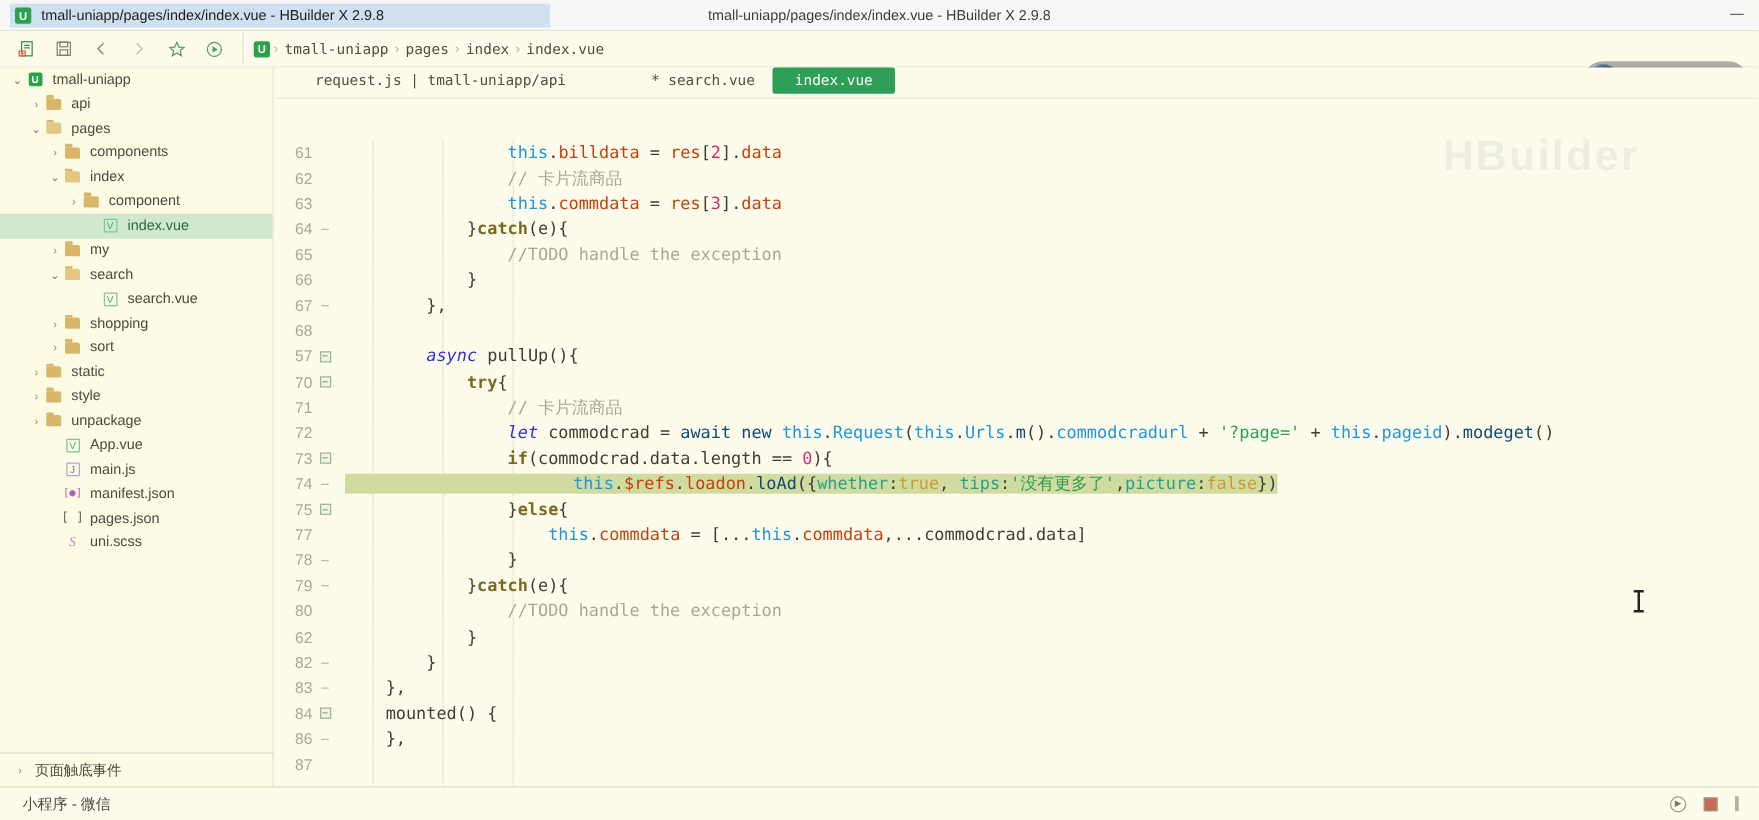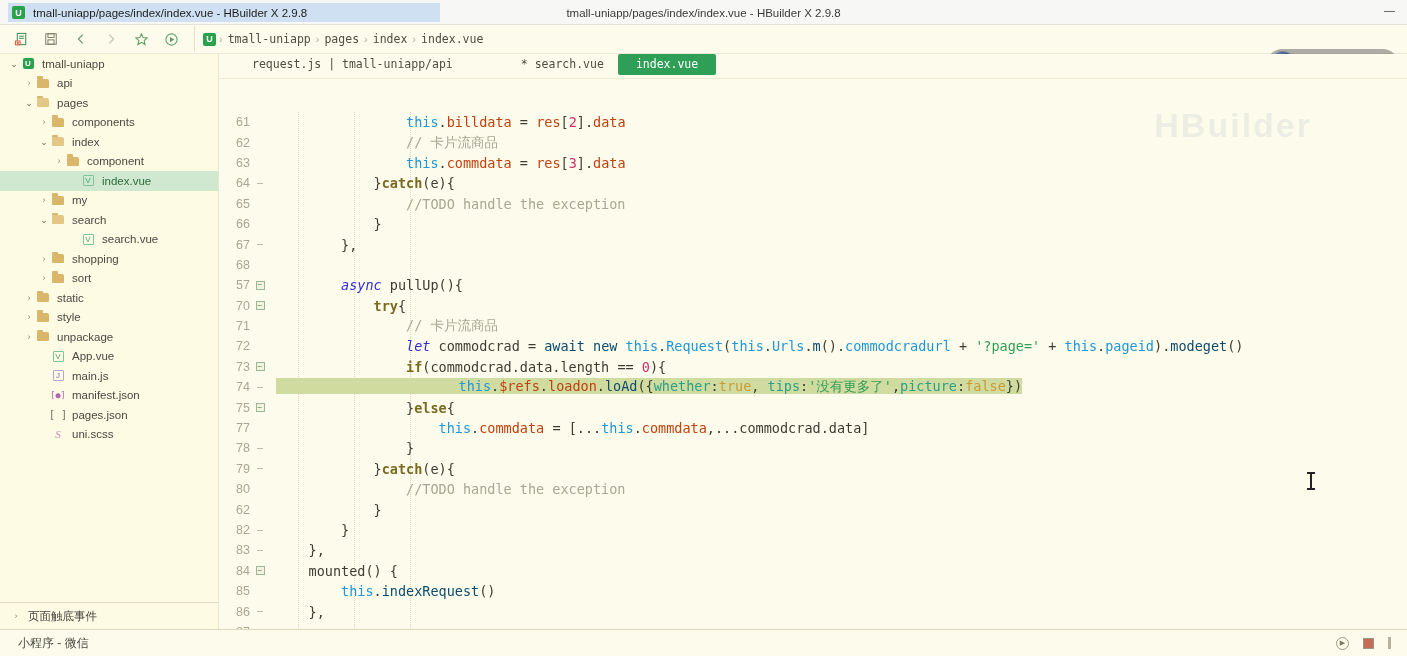--- a/index.html
+++ b/index.html
@@ -548,21 +548,20 @@
           <div class="code-row"><span class="gutter-num">74</span><span class="fold"><span class="fold-dash"></span></span><span class="code-text"><span class="hl-sel"><span class="op">                    </span><span class="this">this</span><span class="op">.</span><span class="id">$refs</span><span class="op">.</span><span class="id">loadon</span><span class="op">.</span><span class="fn">loAd</span><span class="op">({</span><span class="key">whether</span><span class="op">:</span><span class="bool">true</span><span class="op">, </span><span class="key">tips</span><span class="op">:</span><span class="str">'没有更多了'</span><span class="op">,</span><span class="key">picture</span><span class="op">:</span><span class="bool">false</span><span class="op">})</span></span></span></div>
           <div class="code-row"><span class="gutter-num">75</span><span class="fold"><span class="fold-box">−</span></span><span class="code-text"><span><span class="op">                }</span><span class="kw2">else</span><span class="op">{</span></span></span></div>
           <div class="code-row"><span class="gutter-num">77</span><span class="fold"></span><span class="code-text"><span><span class="op">                    </span><span class="this">this</span><span class="op">.</span><span class="id">commdata</span><span class="op"> = [...</span><span class="this">this</span><span class="op">.</span><span class="id">commdata</span><span class="op">,...commodcrad.data]</span></span></span></div>
           <div class="code-row"><span class="gutter-num">78</span><span class="fold"><span class="fold-dash"></span></span><span class="code-text"><span><span class="op">                }</span></span></span></div>
           <div class="code-row"><span class="gutter-num">79</span><span class="fold"><span class="fold-dash"></span></span><span class="code-text"><span><span class="op">            }</span><span class="kw2">catch</span><span class="op">(e){</span></span></span></div>
           <div class="code-row"><span class="gutter-num">80</span><span class="fold"></span><span class="code-text"><span><span class="cmt">                //TODO handle the exception</span></span></span></div>
           <div class="code-row"><span class="gutter-num">62</span><span class="fold"></span><span class="code-text"><span><span class="op">            }</span></span></span></div>
           <div class="code-row"><span class="gutter-num">82</span><span class="fold"><span class="fold-dash"></span></span><span class="code-text"><span><span class="op">        }</span></span></span></div>
           <div class="code-row"><span class="gutter-num">83</span><span class="fold"><span class="fold-dash"></span></span><span class="code-text"><span><span class="op">    },</span></span></span></div>
           <div class="code-row"><span class="gutter-num">84</span><span class="fold"><span class="fold-box">−</span></span><span class="code-text"><span><span class="op">    mounted() {</span></span></span></div>
-          <div class="code-row"><span class="gutter-num">85</span><span class="fold"></span><span class="code-text"><span><span class="op">        </span><span class="this">this</span><span class="op">.</span><span class="fn">indexRequest</span><span class="op">()</span></span></span></div>
           <div class="code-row"><span class="gutter-num">86</span><span class="fold"><span class="fold-dash"></span></span><span class="code-text"><span><span class="op">    },</span></span></span></div>
           <div class="code-row"><span class="gutter-num">87</span><span class="fold"></span></div>
         </div>
       <div class="mouse-cursor"></div>
     </div>
     <div class="watermark-big">HBuilder</div>
   </div>
 
   <div class="statusbar">
     <span class="status-left">小程序 - 微信</span>

